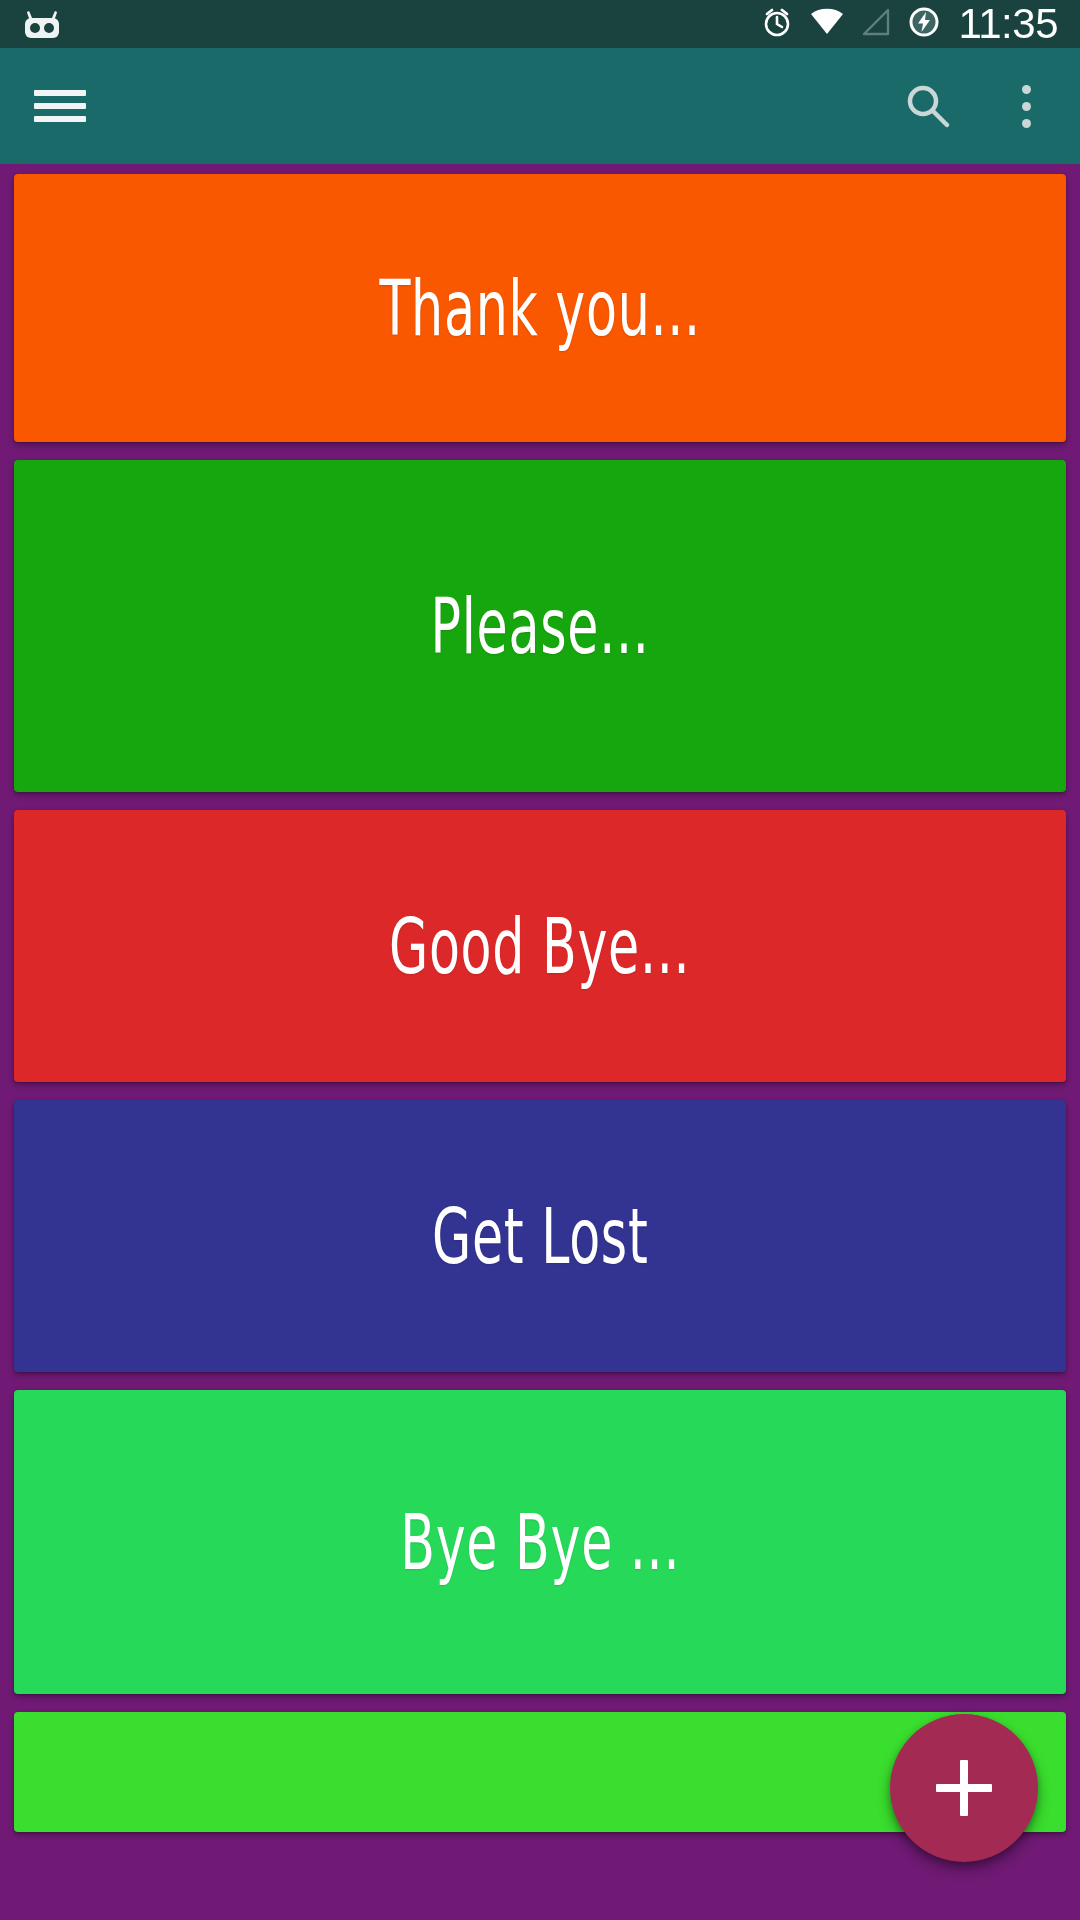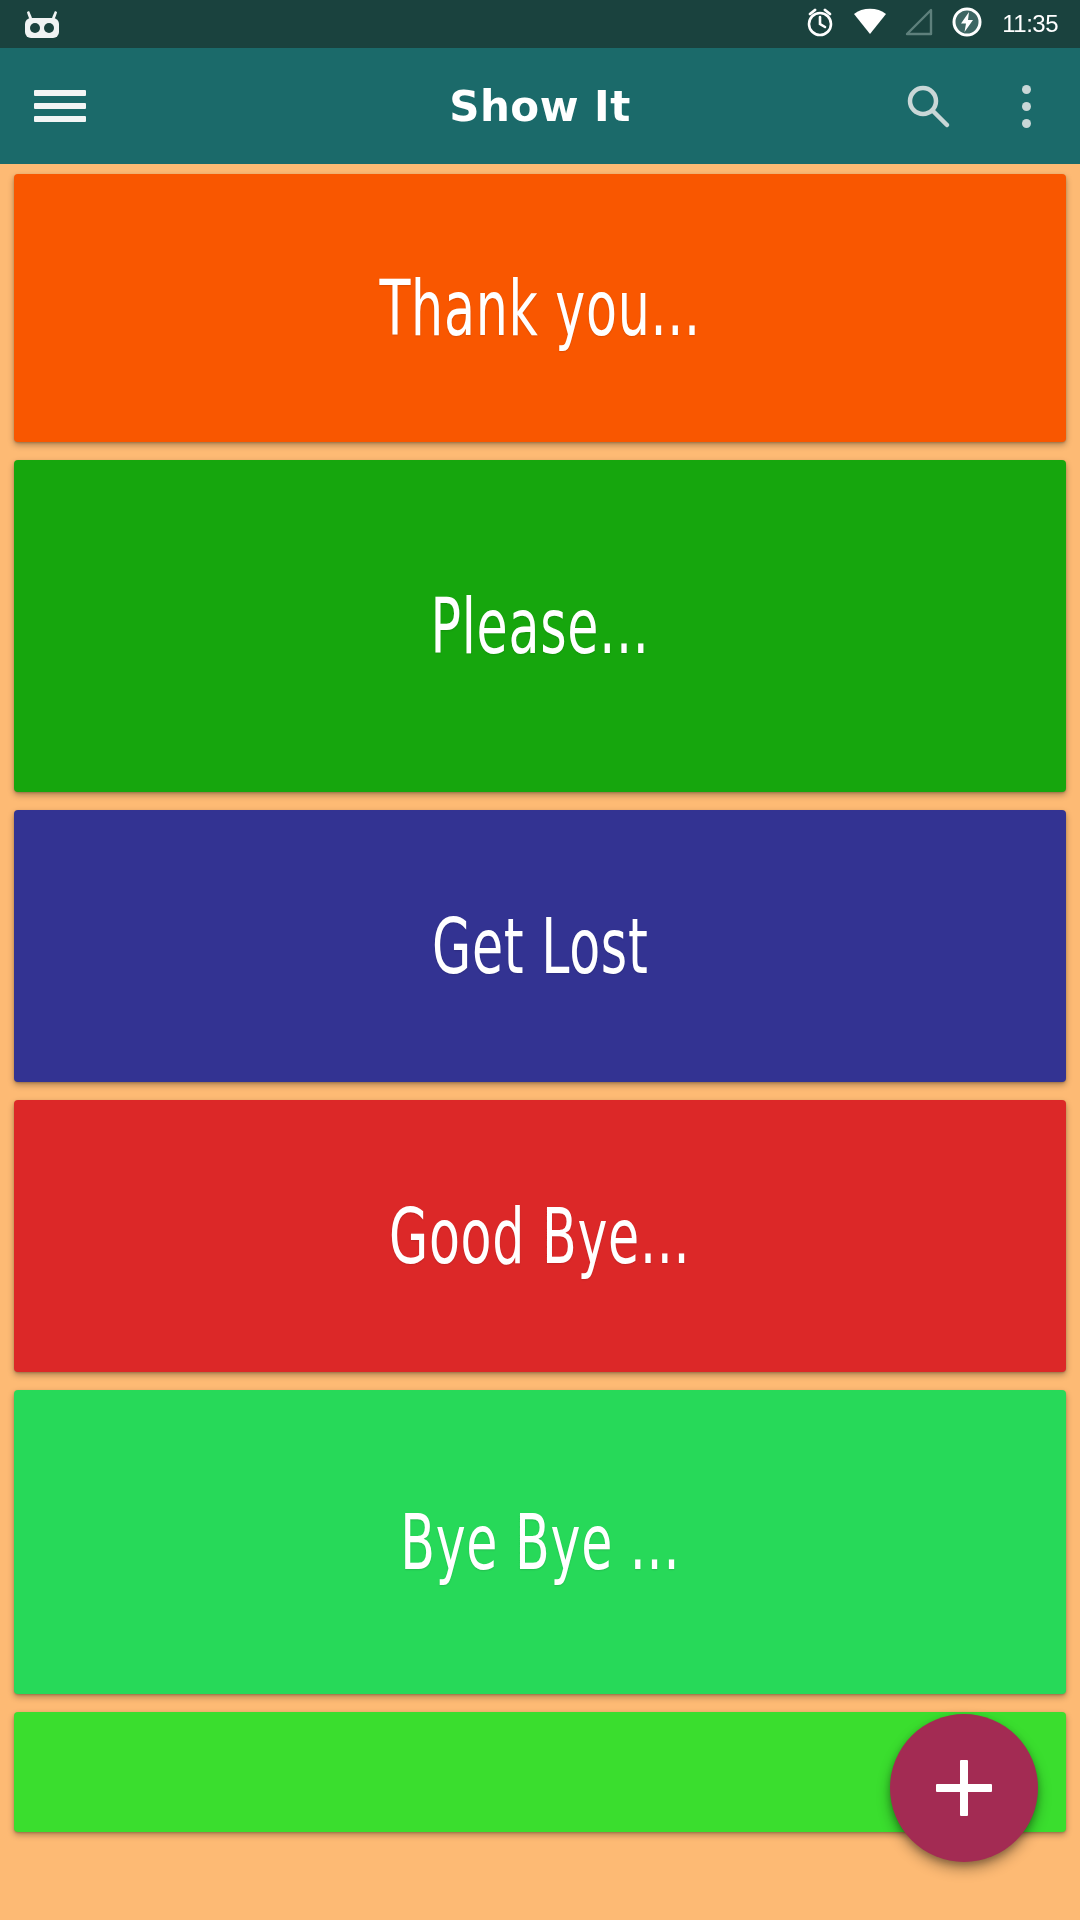--- a/index.html
+++ b/index.html
@@ -20,21 +20,21 @@
   }
   .status-left { display:flex; align-items:center; }
   .status-right {
     margin-left:auto;
     display:flex; align-items:center; gap:17px;
   }
   .cm-logo { width:48px; height:32px; position:relative; display:block; }
   .status-icon { display:block; }
   .clock-text {
     color:#ffffff;
-    font-size:24px;
+    font-size:42px;
     font-weight:400;
     letter-spacing:-0.5px;
     font-family:"Liberation Sans", sans-serif;
     line-height:1;
     margin-left:2px;
   }
 
   
   .app-bar {
     position:relative;
@@ -175,56 +175,55 @@
     <span class="clock-text">11:35</span>
   </div>
 </div>
 
 <div class="app-bar" style="background: rgb(27, 106, 106);">
   <div class="hamburger">
     <span></span>
       <span></span>
       <span></span>
   </div>
-  <div class="app-title">Show It</div>
   <div class="app-bar-actions">
     <div class="icon-btn">
       <svg width="52" height="52" viewBox="0 0 52 52">
         <circle cx="21" cy="21" r="13" fill="none" stroke="#c9d7d7" stroke-width="4.5"></circle>
         <path d="M31 31 L45 45" stroke="#c9d7d7" stroke-width="4.5" stroke-linecap="round"></path>
       </svg>
     </div>
     <div class="icon-btn">
       <span class="dots">
           <i></i>
           <i></i>
           <i></i>
         </span>
     </div>
   </div>
 </div>
 
-<div class="card-list" style="background: #fdba74;">
+<div class="card-list" style="background: #701a75;">
 
   <div class="card" style="background: rgb(249, 87, 0); height: 268px;">
     <span class="card-label">Thank you...</span>
   </div>
 
   <div class="card" style="background: rgb(22, 166, 13); height: 332px;">
     <span class="card-label">Please...</span>
   </div>
 
+  <div class="card" style="background: rgb(220, 40, 40); height: 272px;">
+    <span class="card-label">Good Bye...</span>
+  </div>
+
   <div class="card" style="background: rgb(51, 51, 146); height: 272px;">
     <span class="card-label">Get Lost</span>
   </div>
 
-  <div class="card" style="background: rgb(220, 40, 40); height: 272px;">
-    <span class="card-label">Good Bye...</span>
-  </div>
-
   <div class="card" style="background: rgb(39, 217, 89); height: 304px;">
     <span class="card-label">Bye Bye ...</span>
   </div>
 
   <div class="card" style="background: rgb(58, 222, 46); height: 120px;">
     <span class="card-label"></span>
   </div>
 
   <div class="fab" style="background: rgb(163, 43, 83);">
     <span class="fab-plus"></span>

